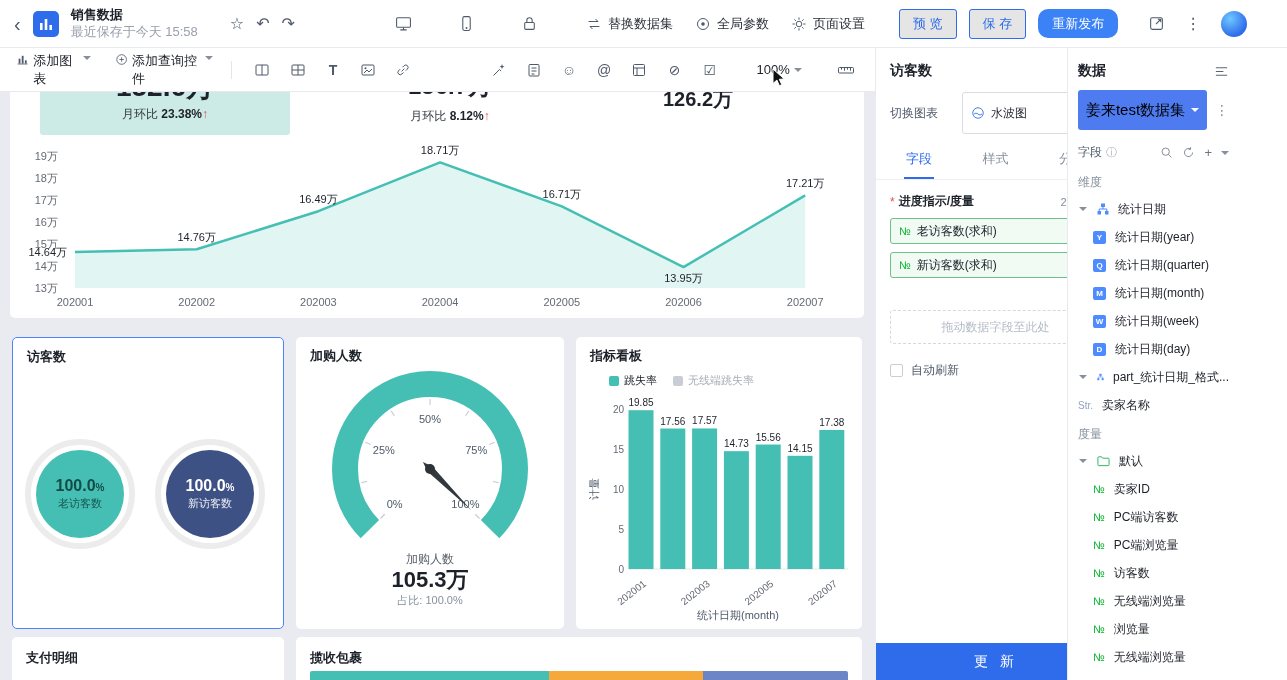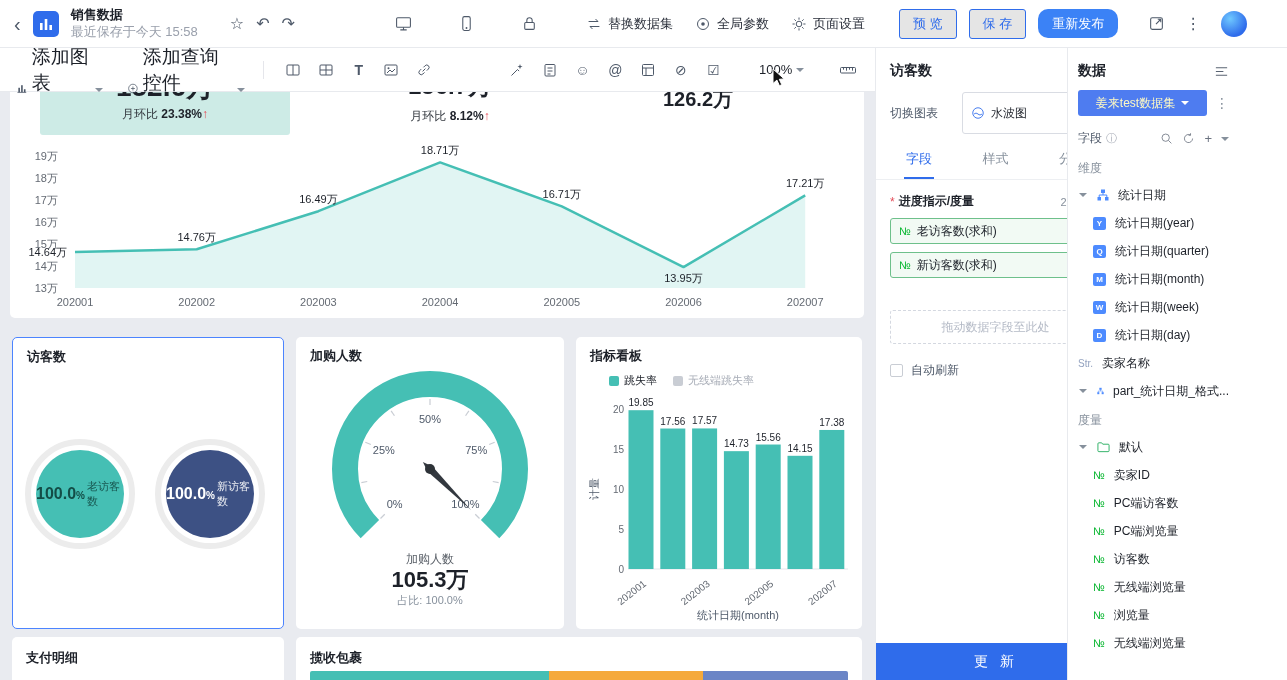--- a/index.html
+++ b/index.html
@@ -19,42 +19,42 @@
   .tb-spread{display:flex;align-items:center;gap:46px;margin-left:88px}
   .tb-actions{display:flex;align-items:center;gap:22px;margin-left:36px}
   .ghost{color:#2A2F3A;display:inline-flex;align-items:center;gap:6px;font-size:13px;cursor:pointer}
   .btns{display:flex;align-items:center;gap:12px;margin-left:22px}
   .btn-outline{height:30px;padding:0 13px;border:1px solid #2F6CEB;color:#2F6CEB;background:#e5e5e5;border-radius:3px;font-size:13px;cursor:pointer;font-family:inherit}
   .btn-primary{height:29px;padding:0 14px;border:none;color:#fff;background:#3b82f6;border-radius:10px;font-size:13px;cursor:pointer;font-family:inherit}
   .tb-end{display:flex;align-items:center;gap:20px;margin-left:18px}
   .avatar{width:26px;height:26px;border-radius:50%;background:radial-gradient(circle at 35% 30%,#6FC8FF,#2F6CEB 70%);cursor:pointer}
   
   .toolbar{position:absolute;top:48px;left:0;width:875px;height:44px;border-bottom:1px solid #E8EAEE;display:flex;align-items:center;padding:0 16px;gap:10px;background:#fff;z-index:4}
-  .tool-item{display:inline-flex;align-items:flex-end;gap:4px;font-size:19px;color:#1D2129;cursor:pointer}
+  .tool-item{display:inline-flex;align-items:flex-start;gap:4px;font-size:13px;color:#1D2129;cursor:pointer}
   .caret{width:0;height:0;border:4px solid transparent;border-top-color:#86909C;margin-top:4px;display:inline-block}
   .vdiv{width:1px;height:18px;background:#E5E6EB;margin:0 8px}
   .micon{width:28px;height:26px;display:inline-flex;align-items:center;justify-content:center;color:#4E5969;cursor:pointer;border-radius:3px;font-size:14px}
   .zoom{display:inline-flex;align-items:center;gap:4px;font-size:13px;color:#1D2129;margin-left:24px;cursor:pointer}
   
   .canvas{position:absolute;top:92px;left:0;width:875px;height:588px;background:#E9EBF0;overflow:hidden}
   .card{position:absolute;background:#fff;border-radius:5px}
   .card-title{position:absolute;left:14px;top:10px;font-size:13px;font-weight:bold;color:#1D2129}
   .top-card{left:10px;top:-150px;width:854px;height:376px}
   .m-box{position:absolute;border-radius:3px}
   .m-val{position:absolute;text-align:center;font-weight:bold;color:#1D2129}
   .m-delta{position:absolute;text-align:center;font-size:12px;color:#33383F}
   .m-delta b{font-weight:bold;color:#1D2129}
   .up-arrow{color:#E34D59;font-weight:bold}
   .visitors-card{left:12px;top:245px;width:272px;height:292px;border:1.5px solid #4C84FF}
   .gauge-card{left:296px;top:245px;width:268px;height:292px}
   .kpi-card{left:576px;top:245px;width:286px;height:292px}
   .pay-card{left:12px;top:545px;width:272px;height:160px}
   .parcel-card{left:296px;top:545px;width:566px;height:160px}
   .donut{position:absolute;width:110px;height:110px;border-radius:50%;border:6px solid #ECECEC;background:#fff;display:flex;align-items:center;justify-content:center}
-  .donut-in{width:88px;height:88px;border-radius:50%;display:flex;flex-direction:row;align-items:center;justify-content:center;gap:2px}
+  .donut-in{width:88px;height:88px;border-radius:50%;display:flex;flex-direction:column;align-items:center;justify-content:center;gap:2px}
   .donut-val{font-size:16px;font-weight:bold;line-height:1}
   .donut-val small{font-size:10px;font-weight:bold}
   .donut-lbl{font-size:11px;opacity:.9}
   .gauge-name{position:absolute;left:0;width:100%;top:214px;text-align:center;font-size:12px;color:#5A6068}
   .gauge-value{position:absolute;left:0;width:100%;top:228px;text-align:center;font-size:22px;font-weight:bold;color:#1D2129}
   .gauge-sub{position:absolute;left:0;width:100%;top:256px;text-align:center;font-size:11px;color:#86909C}
   .legend{position:absolute;left:33px;top:36px;display:flex;align-items:center;gap:16px}
   .leg-item{display:flex;align-items:center;gap:5px;font-size:11px;cursor:pointer}
   .leg-sq{width:10px;height:10px;border-radius:2px}
   .stackbar{position:absolute;left:14px;top:34px;width:538px;height:16px;display:flex;border-radius:2px;overflow:hidden}
@@ -78,21 +78,21 @@
   .pill{height:26px;border:1px solid #6EC08B;background:#F2FAF4;border-radius:3px;display:flex;align-items:center;gap:6px;padding:0 8px;font-size:12px;color:#1D2129;margin-top:8px;cursor:pointer}
   .num-ic{color:#00B42A;font-size:11px}
   .cp-filter{padding:12px 14px 0}
   .dropzone{margin-top:10px;height:34px;border:1px dashed #D4D8E0;border-radius:3px;display:flex;align-items:center;justify-content:center;color:#B4BAC6;font-size:12px}
   .cp-auto{padding:18px 14px;display:flex;align-items:center;gap:8px;color:#4E5969;font-size:12px}
   .checkbox{width:13px;height:13px;border:1px solid #C9CDD4;border-radius:2px;background:#fff;cursor:pointer}
   .cp-update{position:absolute;left:0;bottom:0;width:240px;height:37px;background:#2F6CEB;color:#fff;border:none;font-size:14px;letter-spacing:4px;cursor:pointer;font-family:inherit}
   
   .data-panel{position:absolute;top:48px;left:1067px;width:172px;height:632px;background:#fff;border-left:1px solid #E8EAEE;z-index:4}
   .dp-dataset{display:flex;align-items:center;gap:8px;padding:0 10px 10px}
-  .ds-btn{flex:1;height:26px;background:#4E7CF0;border:none;border-radius:3px;color:#fef9c3;font-size:12px;display:flex;align-items:center;justify-content:center;gap:6px;cursor:pointer;font-family:inherit}
+  .ds-btn{flex:1;height:40px;background:#4E7CF0;border:none;border-radius:3px;color:#000000;font-size:15px;display:flex;align-items:center;justify-content:center;gap:6px;cursor:pointer;font-family:inherit}
   .ds-btn .caret{border-top-color:#fff;margin-top:4px}
   .dots{color:#86909C;font-size:14px;cursor:pointer}
   .dp-fields{display:flex;align-items:center;gap:4px;padding:4px 10px 6px;color:#4E5969;font-size:12px}
   .dp-fields .icons{margin-left:auto;display:flex;align-items:center;gap:9px;color:#6B7380}
   .group-label{padding:7px 10px 4px;color:#86909C;font-size:12px}
   .tree{padding:0 6px}
   .tree-row{height:28px;display:flex;align-items:center;gap:9px;padding:0 4px;font-size:12px;color:#1D2129;border-radius:3px;cursor:pointer;white-space:nowrap;overflow:hidden}
   .tr-caret{width:0;height:0;border:4px solid transparent;border-top-color:#86909C;margin:4px 1px 0 1px;flex:none}
   .badge{width:13px;height:13px;background:#4D8BFF;border-radius:2px;color:#fff;font-size:8px;font-weight:bold;display:inline-flex;align-items:center;justify-content:center;flex:none}
   .str-ic{color:#94A3C0;font-size:10px;flex:none}
@@ -516,33 +516,33 @@
         </div>
         <div class="tree-row indent1">
           <span class="badge">W</span>
           <span>统计日期(week)</span>
         </div>
         <div class="tree-row indent1">
           <span class="badge">D</span>
           <span>统计日期(day)</span>
         </div>
         <div class="tree-row">
-          <span class="str-ic">Str.</span>
-          <span>卖家名称</span>
-        </div>
-        <div class="tree-row">
           <span class="tr-caret"></span>
           <svg width="12" height="12" viewBox="0 0 12 12">
             <rect x="4" y="0.5" width="4" height="3.5" fill="#4D8BFF"></rect>
             <rect x="0.5" y="8" width="3.5" height="3.5" fill="#4D8BFF"></rect>
             <rect x="8" y="8" width="3.5" height="3.5" fill="#4D8BFF"></rect>
             <path d="M6 4v2M2.2 8V6h7.6v2" fill="none" stroke="#4D8BFF"></path>
           </svg>
           <span>part_统计日期_格式...</span>
         </div>
+        <div class="tree-row">
+          <span class="str-ic">Str.</span>
+          <span>卖家名称</span>
+        </div>
       </div>
     <div class="group-label">度量</div>
     <div class="tree" id="measure-list">
       <div class="tree-row">
         <span class="tr-caret"></span>
         <svg width="13" height="12" viewBox="0 0 14 12">
             <path d="M1 2.5a1 1 0 0 1 1-1h3l1.2 1.5H12a1 1 0 0 1 1 1v6a1 1 0 0 1-1 1H2a1 1 0 0 1-1-1z" fill="none" stroke="#27AE60"></path>
           </svg>
         <span>默认</span>
       </div>

